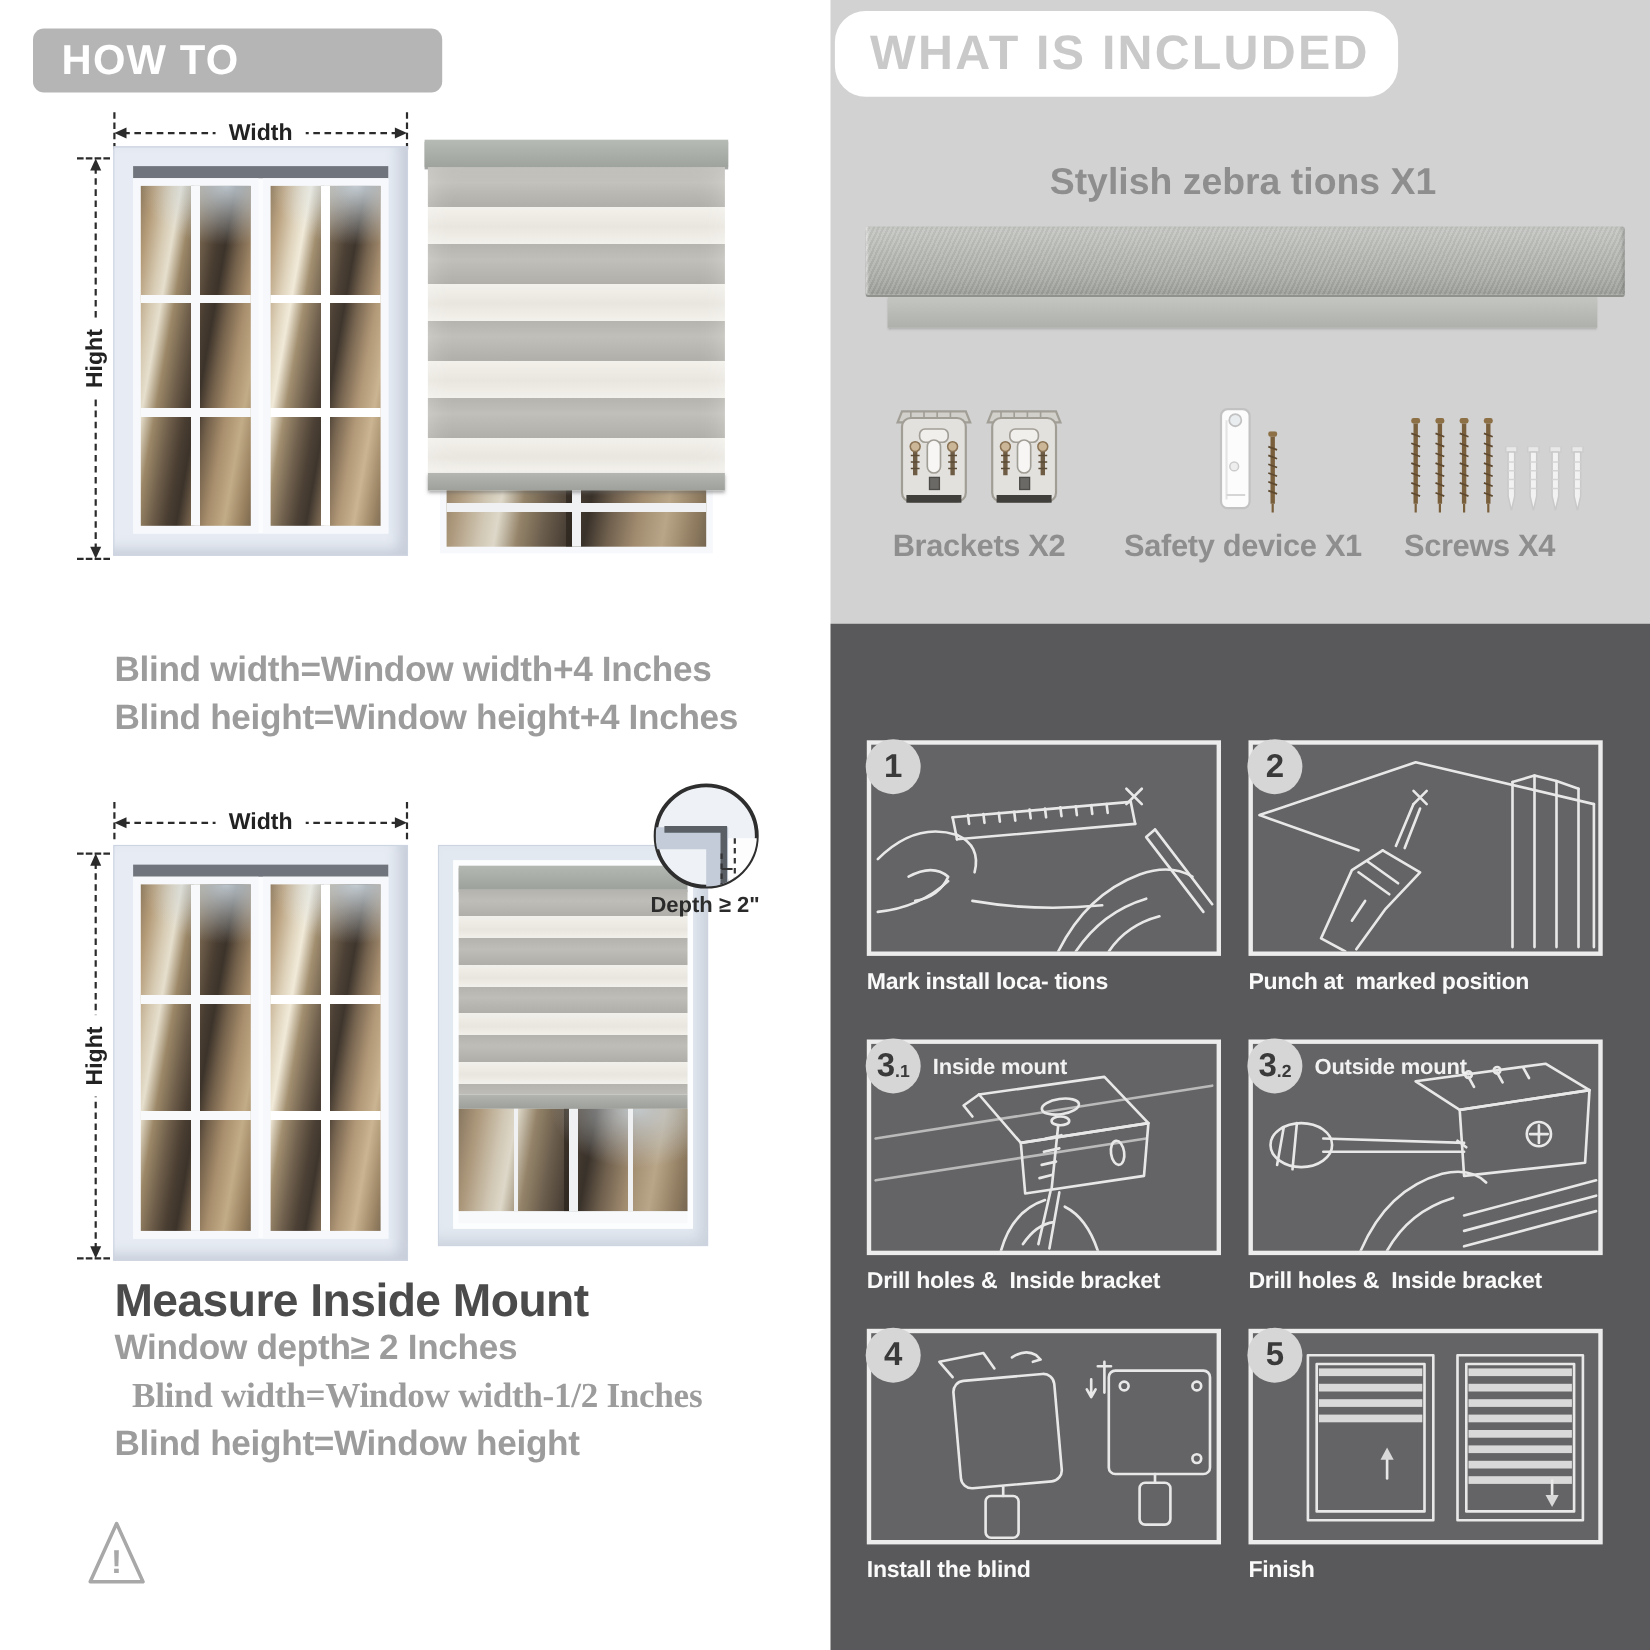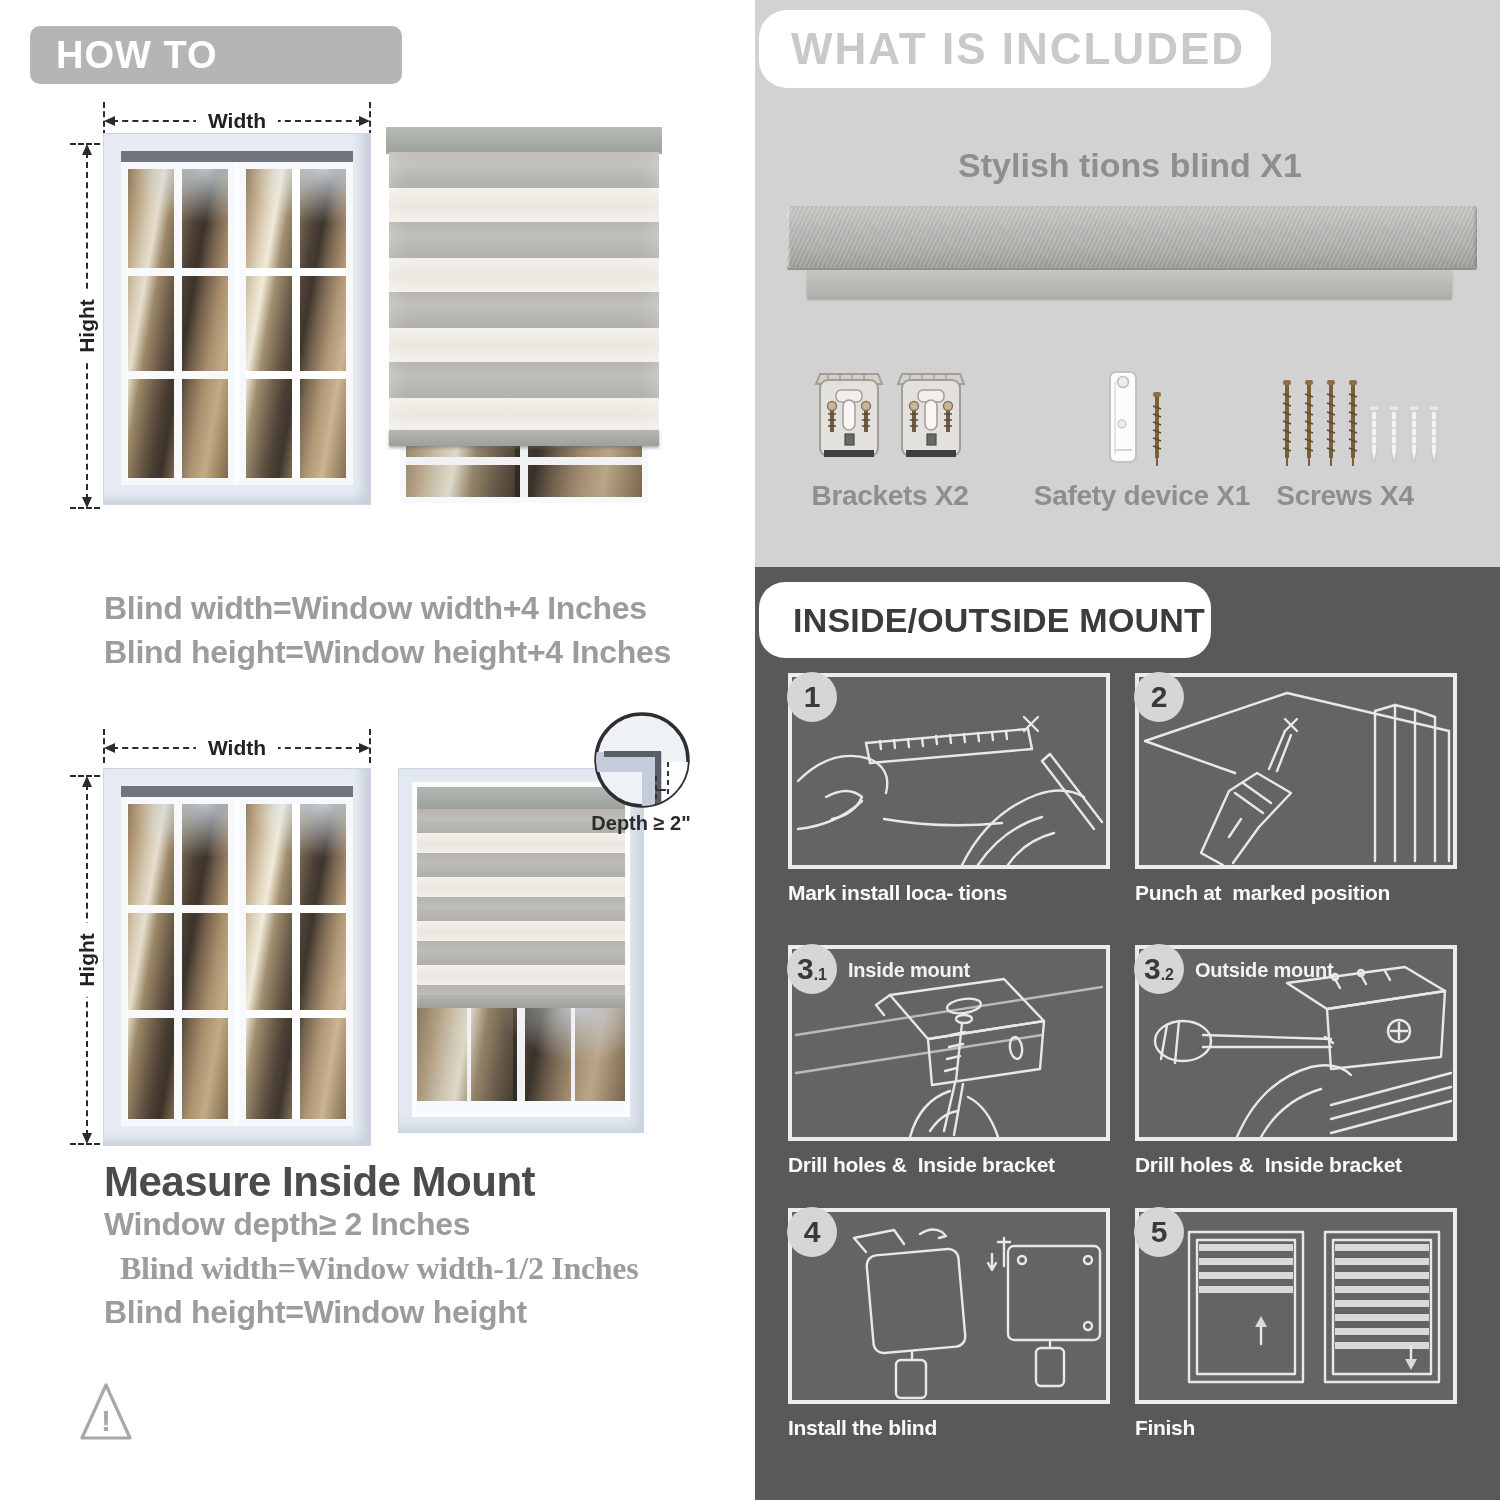--- a/index.html
+++ b/index.html
@@ -229,21 +229,21 @@
     <div class="warn-icon" style="left:78px;top:1378px;width:56px;height:68px;">
       <svg width="56" height="68" viewBox="0 0 56 68">
         <path d="M28,7 L52,60 L4,60 Z" fill="none" stroke="#a8a8a8" stroke-width="3.2" stroke-linejoin="round"></path>
       </svg>
       <span class="warn-mark">!</span>
     </div>
   </div>
 
   <div id="sec-included">
     <div class="included-header">WHAT IS INCLUDED</div>
-    <div class="blind-label">Stylish tions blind X1</div>
+    <div class="blind-label">Stylish zebra tions X1</div>
 
     <div class="headrail"></div>
     <div class="headrail-lip"></div>
 
     <div class="part-col" style="left:35px;">
       <svg width="74" height="100" viewBox="0 0 74 100">
         <path d="M4,16 L8,6 L66,6 L70,16 Z" fill="#d2d0cb" stroke="#a19e96" stroke-width="2"></path>
         <path d="M16,6 v6 M28,6 v6 M40,6 v6 M52,6 v6" stroke="#a19e96" stroke-width="1.5"></path>
         <rect x="8" y="12" width="58" height="76" rx="8" fill="#e3e1dd" stroke="#a19e96" stroke-width="2"></rect>
         <rect x="24" y="22" width="26" height="12" rx="5" fill="#f0efec" stroke="#a19e96" stroke-width="1.5"></rect>
@@ -279,21 +279,21 @@
         <circle cx="16" cy="56" r="4" fill="#eeeeee" stroke="#cccccc" stroke-width="1.4"></circle>
         <path d="M9,82 h17" stroke="#d5d5d5" stroke-width="2"></path>
       </svg>
       <svg width="14" height="76" viewBox="0 0 14 76">
         <rect x="3" y="0" width="8" height="5" rx="2" fill="#8d7045"></rect>
         <path d="M7,5 V66" stroke="#7a5f3c" stroke-width="4"></path>
         <path d="M3,14 l8,3 M3,22 l8,3 M3,30 l8,3 M3,38 l8,3 M3,46 l8,3 M3,54 l8,3" stroke="#5f4a30" stroke-width="1.6"></path>
         <path d="M7,66 l0,8" stroke="#7a5f3c" stroke-width="2"></path>
       </svg>
     </div>
-    <div class="part-label" style="left:255px;text-align:right;">Safety device X1</div>
+    <div class="part-label" style="left:255px;">Safety device X1</div>
 
     <div class="part-col" style="left:495px;width:220px;">
       <svg width="14" height="88" viewBox="0 0 14 88">
           <rect x="3" y="0" width="8" height="5" rx="2" fill="#8d7045"></rect>
           <path d="M7,5 V78" stroke="#7a5f3c" stroke-width="4"></path>
           <path d="M3,14 l8,3 M3,23 l8,3 M3,32 l8,3 M3,41 l8,3 M3,50 l8,3 M3,59 l8,3 M3,68 l8,3" stroke="#5f4a30" stroke-width="1.6"></path>
           <path d="M7,78 l0,8" stroke="#7a5f3c" stroke-width="2"></path>
         </svg>
       <svg width="14" height="88" viewBox="0 0 14 88">
           <rect x="3" y="0" width="8" height="5" rx="2" fill="#8d7045"></rect>
@@ -331,21 +331,20 @@
       <svg width="12" height="62" viewBox="0 0 12 62">
           <rect x="1" y="0" width="10" height="5" fill="#e8e8e8" stroke="#c9c9c9"></rect>
           <path d="M3,5 h6 v40 l-3,13 -3,-13 z" fill="#f2f2f2" stroke="#c9c9c9" stroke-width="1.4"></path>
           <path d="M3,14 h6 M3,22 h6 M3,30 h6 M3,38 h6" stroke="#d5d5d5" stroke-width="1.4"></path>
         </svg>
     </div>
     <div class="part-label" style="left:470px;">Screws X4</div>
   </div>
 
   <div id="sec-mount">
-    <div class="mount-header">INSIDE/OUTSIDE MOUNT</div>
 
     <div class="step" style="left:33px;top:106px;">
       <div class="step-panel">
         <div class="badge">
           <span class="num">1</span>
           <span class="sub"></span>
         </div>
         <svg class="illus" viewBox="0 0 314 188">
           <path class="ink" d="M6,104 Q40,70 78,82"></path>
             <path class="ink" d="M78,82 Q100,92 94,116"></path>

